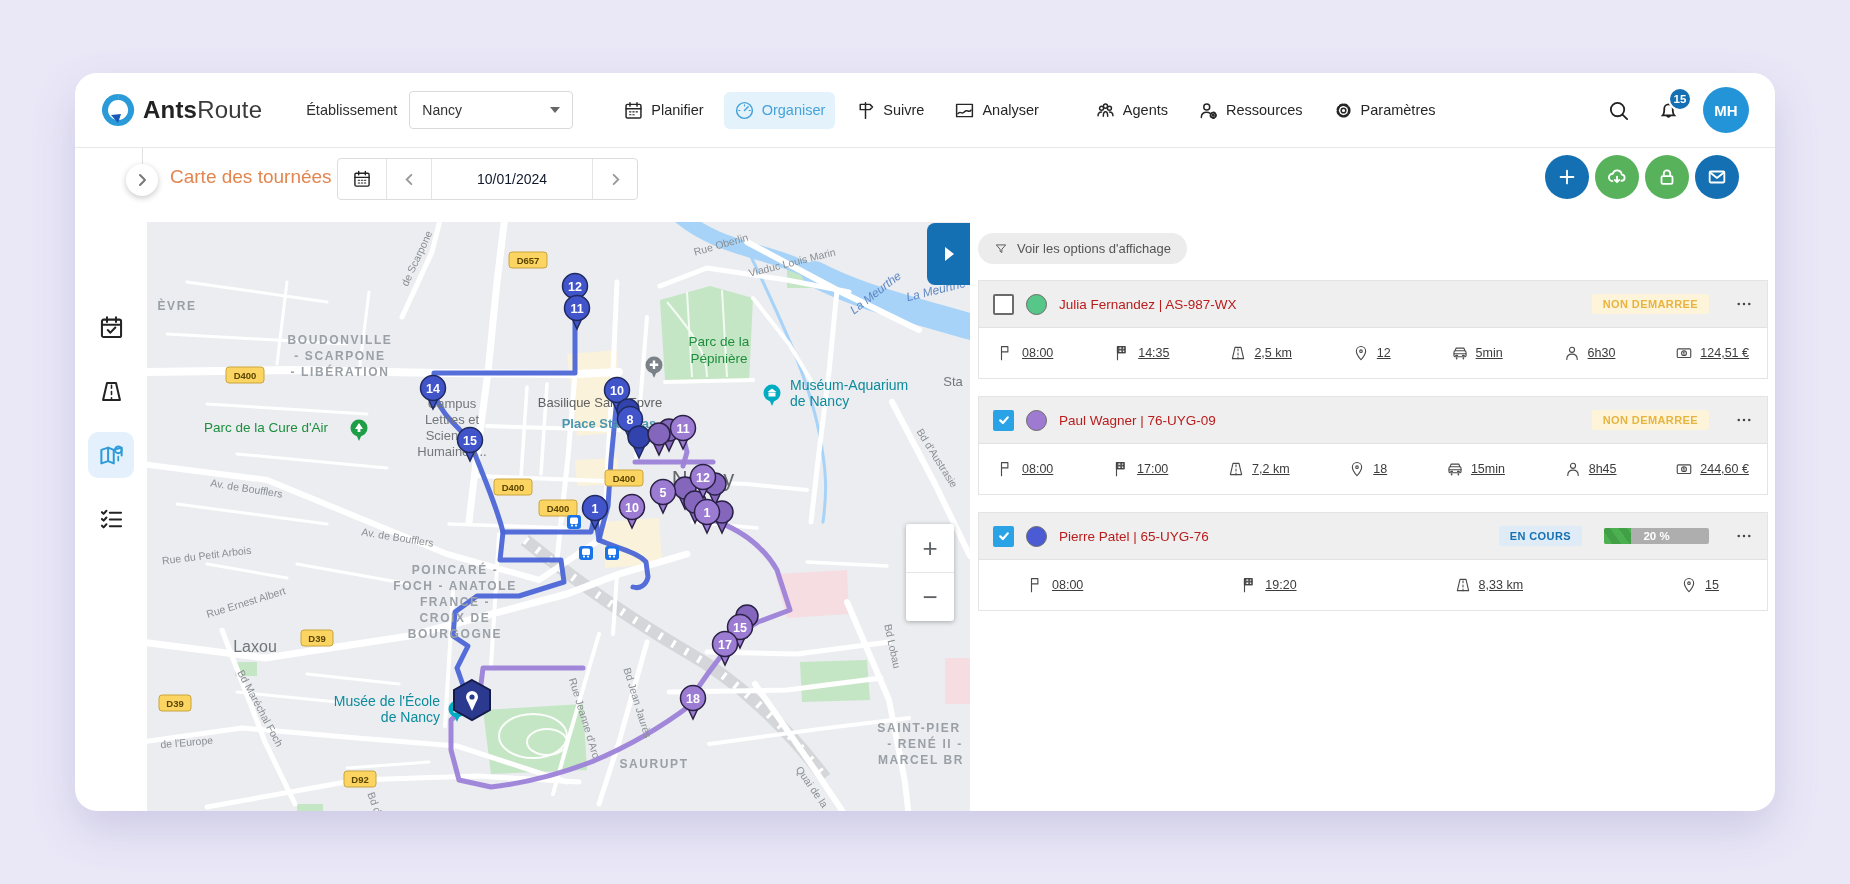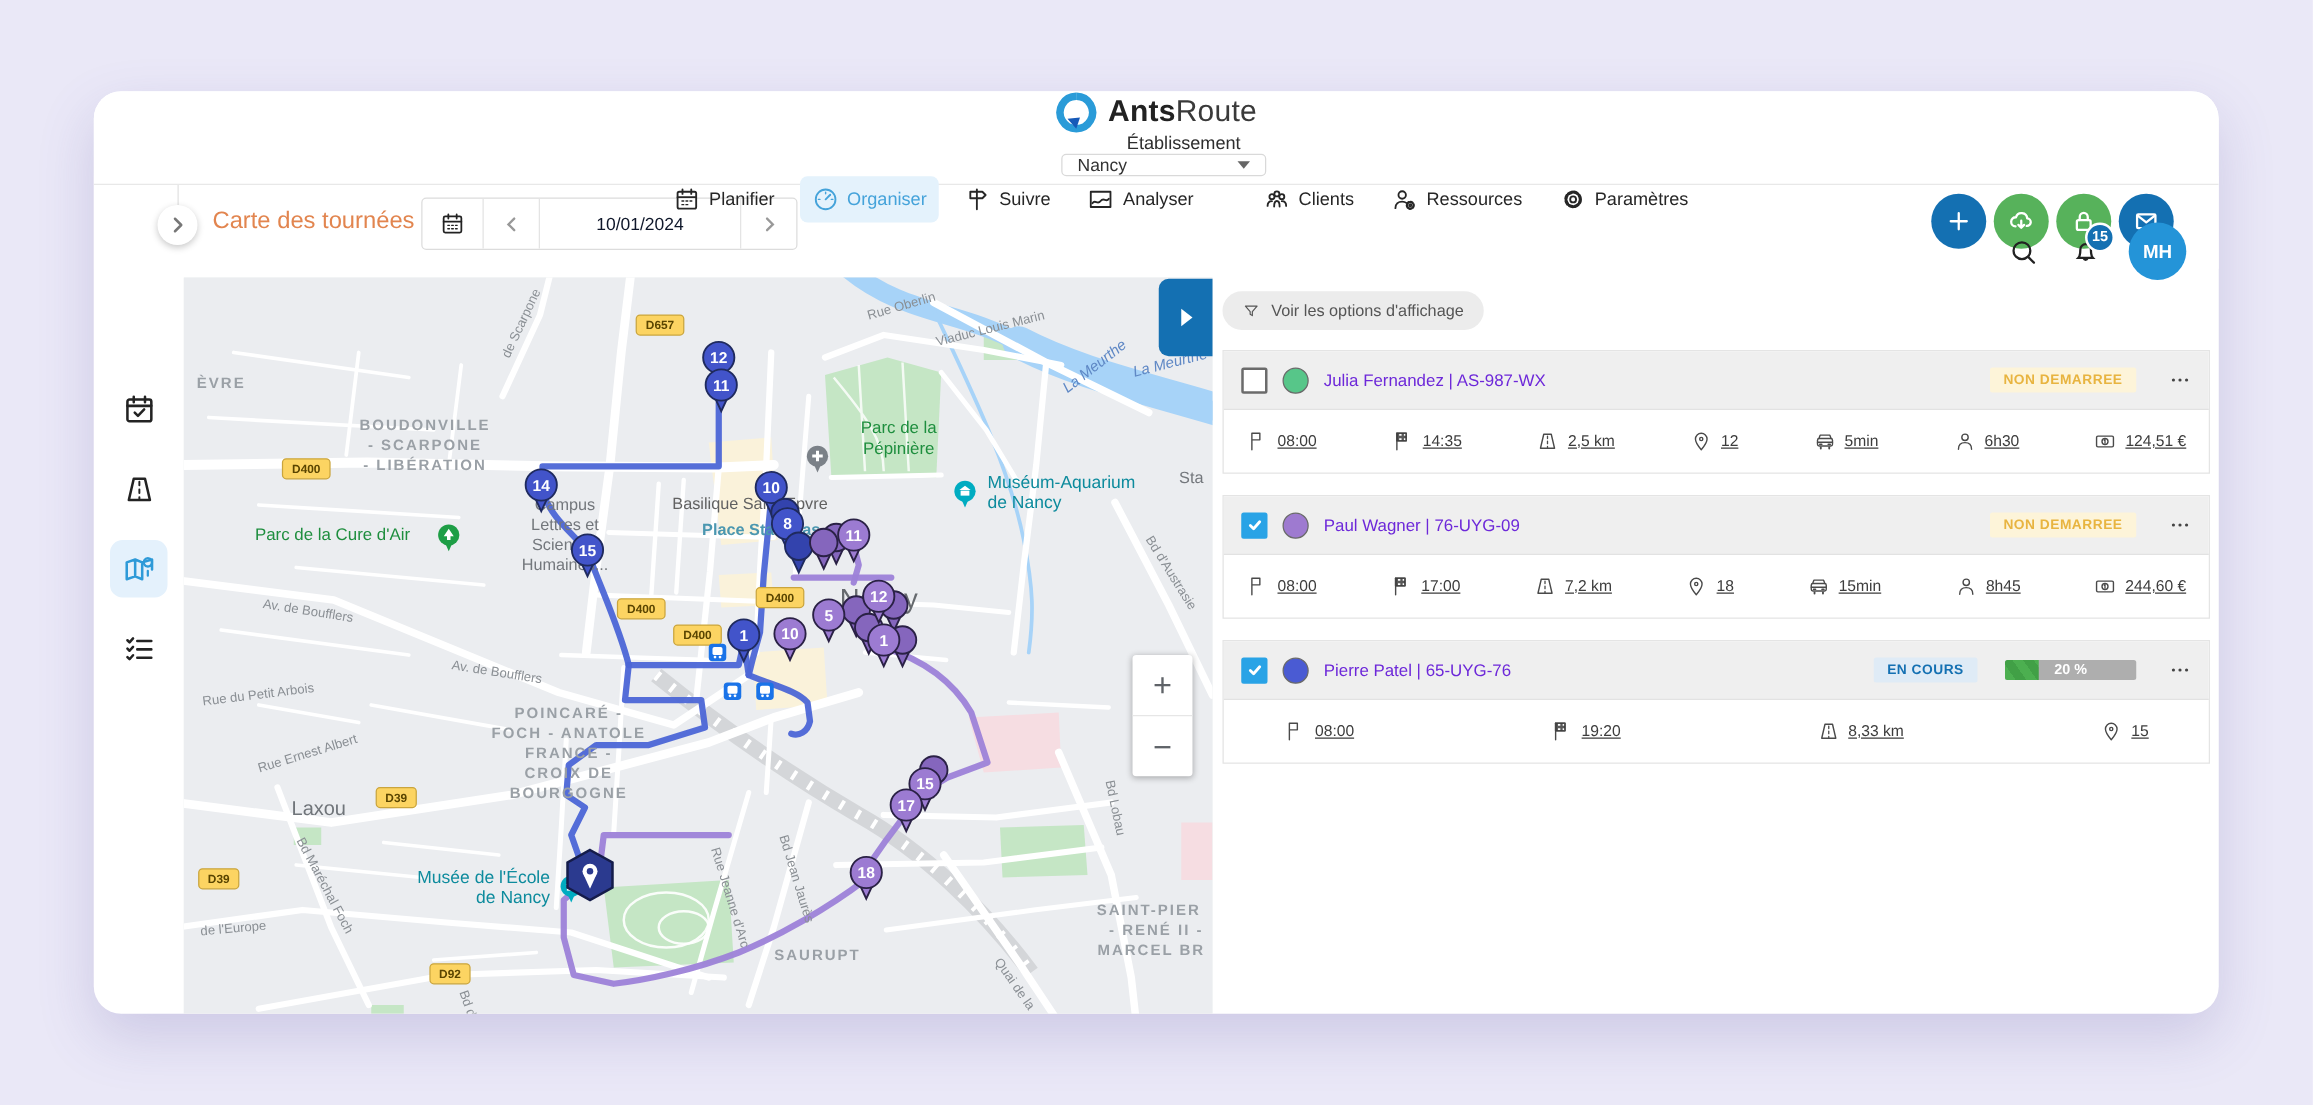--- a/index.html
+++ b/index.html
@@ -1,21 +1,21 @@
 <!DOCTYPE html>
 <html><head>
 <meta charset="utf-8">
 <style>
   html,body{margin:0;padding:0;background:#eae8f7;font-family:"Liberation Sans",sans-serif;}
   .stage{position:relative;width:1850px;height:884px;background:#eae8f7;overflow:hidden;}
   .card{position:absolute;left:75px;top:73px;width:1700px;height:738px;background:#fff;border-radius:22px;
         box-shadow:0 18px 45px rgba(90,80,160,.20);overflow:hidden;}
   
   .navbar{position:absolute;left:0;top:0;width:100%;height:75px;display:flex;align-items:center;
-          padding:0 26px;box-sizing:border-box;border-bottom:1px solid #e8e8e8;background:#fff;z-index:5;flex-direction:column;}
+          padding:0 26px;box-sizing:border-box;border-bottom:1px solid #e8e8e8;background:#fff;z-index:5;}
   .logo{display:flex;align-items:center;gap:8px;}
   .brand{font-size:24px;color:#222;letter-spacing:.2px;}
   .brand b{font-weight:800;}
   .brand span{font-weight:400;color:#3a3a3a;}
   .estab{margin-left:44px;font-size:14.5px;color:#2e2e2e;}
   .select{margin-left:12px;width:138px;height:36px;border:1px solid #d9d9d9;border-radius:4px;display:flex;
           align-items:center;justify-content:space-between;padding:0 12px;font-size:14px;color:#333;cursor:pointer;background:#fff;}
   .caret{width:0;height:0;border-left:5px solid transparent;border-right:5px solid transparent;border-top:6px solid #666;}
   .nav-menu{display:flex;align-items:center;gap:10px;margin-left:40px;}
   .nav-item{display:flex;align-items:center;gap:7px;font-size:14.5px;color:#262626;font-weight:500;
@@ -88,21 +88,21 @@
   .group-bar .cb{width:17px;height:17px;border:2px solid #1c3a60;border-radius:2px;background:transparent;flex:none;cursor:pointer;}
   .group-bar .lbl{color:#fff;font-size:13.5px;font-weight:700;letter-spacing:.2px;}
   .group-bar svg{margin-left:auto;width:15px;height:15px;stroke:#fff;stroke-width:2.4;fill:none;stroke-linecap:round;stroke-linejoin:round;}
   .agent-card{margin-top:17px;border:1px solid #e4e4e4;background:#fff;}
   .agent-card:first-of-type{margin-top:16px;}
   .agent-head{height:46px;background:#efefef;display:flex;align-items:center;padding:0 14px;gap:12px;border-bottom:1px solid #e2e2e2;}
   .cbx{width:17px;height:17px;border:2px solid #6b6b6b;border-radius:2px;background:#fff;flex:none;cursor:pointer;}
   .cbx.checked{border-color:#29a3e6;background:#29a3e6;color:#fff;display:flex;align-items:center;justify-content:center;}
   .cbx.checked svg{width:12px;height:12px;stroke:#fff;stroke-width:3;fill:none;stroke-linecap:round;stroke-linejoin:round;}
   .avatar-dot{width:21px;height:21px;border-radius:50%;border:1.5px solid #6a6a6a;box-sizing:border-box;flex:none;}
-  .agent-name{font-size:13.5px;color:#6d28d9;}
+  .agent-name{font-size:13.5px;color:#b91c1c;}
   .spacer{flex:1;}
   .status-badge{font-size:11px;font-weight:700;letter-spacing:.4px;padding:4px 11px;border-radius:2px;white-space:nowrap;}
   .status-warn{color:#e8b440;background:#fdf4d9;}
   .status-info{color:#1470b2;background:#dfebf6;}
   .progress{position:relative;width:105px;height:16px;background:#aeaeae;border-radius:2px;overflow:hidden;margin-left:10px;flex:none;}
   .progress .fill{position:absolute;left:0;top:0;bottom:0;background:repeating-linear-gradient(55deg,#4caf50 0 7px,#41a046 7px 14px);}
   .progress .ptext{position:absolute;inset:0;display:flex;align-items:center;justify-content:center;color:#fff;font-size:11.5px;font-weight:600;}
   .dots{margin-left:14px;color:#444;cursor:pointer;flex:none;display:flex;align-items:center;}
   .dots svg{width:18px;height:18px;fill:#444;}
   .agent-stats{height:50px;display:flex;align-items:center;justify-content:space-between;padding:0 18px;}
@@ -160,21 +160,21 @@
             </svg>
             <span>Analyser</span>
           </div>
           <div class="nav-item grp1">
             <svg fill="none" stroke="currentColor" stroke-width="1.7" stroke-linecap="round" stroke-linejoin="round" viewBox="0 0 24 24">
               <circle cx="7.5" cy="9.5" r="2.3"></circle>
               <circle cx="16.5" cy="9.5" r="2.3"></circle>
               <circle cx="12" cy="7" r="2.3"></circle>
               <path d="M3.5,18 c0,-2.8 1.8,-4.4 4,-4.4 M20.5,18 c0,-2.8 -1.8,-4.4 -4,-4.4 M9.5,18.5 c0,-3.4 1,-5 2.5,-5 s2.5,1.6 2.5,5"></path>
             </svg>
-            <span>Clients</span>
+            <span>Agents</span>
           </div>
           <div class="nav-item">
             <svg fill="none" stroke="currentColor" stroke-width="1.7" stroke-linecap="round" stroke-linejoin="round" viewBox="0 0 24 24">
               <circle cx="10" cy="8" r="3.4"></circle>
               <path d="M3.8,20 c0,-4 2.8,-6 6.2,-6 c1.4,0 2.8,0.4 3.8,1.2"></path>
               <circle cx="17.4" cy="17.4" r="3.1" stroke-dasharray="2.1 1.5" stroke-width="2.2"></circle>
               <circle cx="17.4" cy="17.4" r="1"></circle>
             </svg>
             <span>Ressources</span>
           </div>

